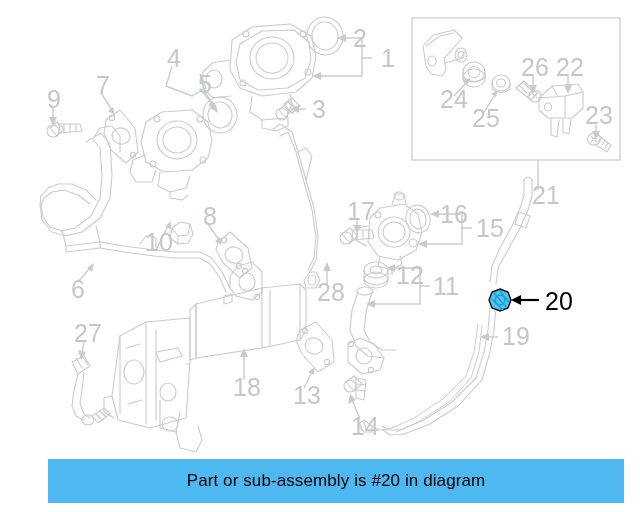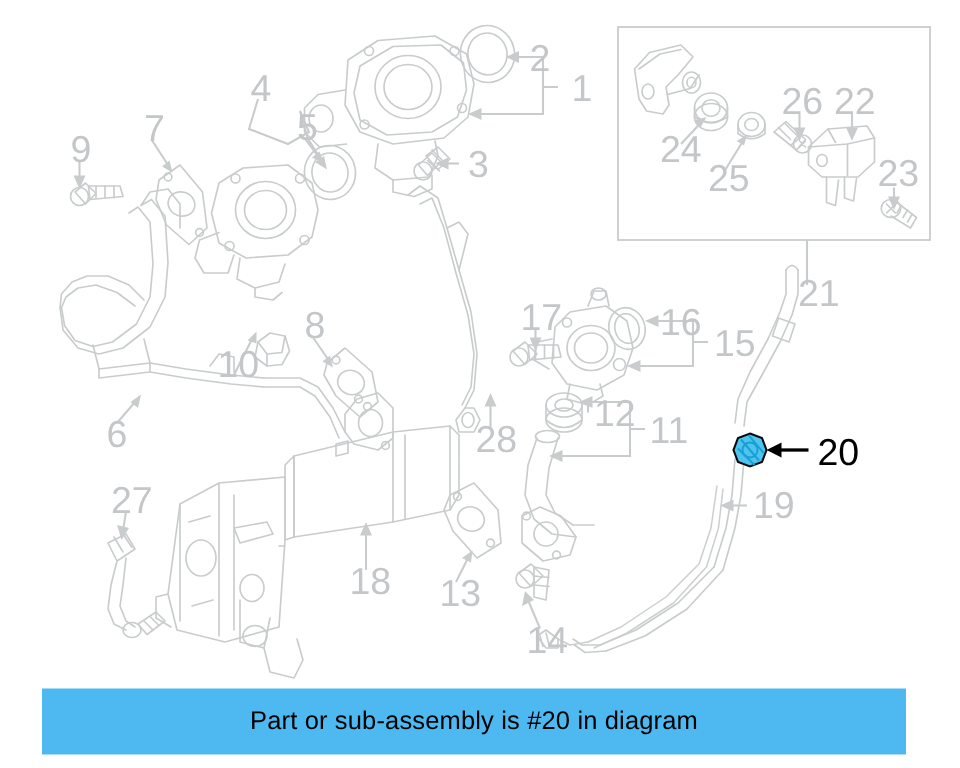--- a/index.html
+++ b/index.html
@@ -66,21 +66,21 @@
   .inset-box {
     fill: none;
     stroke: #c9cccd;
     stroke-width: 1.2;
   }
   .hl-part-fill { fill: #4cc3f0; stroke: #0a0a0a; stroke-width: 1.4; }
   .hl-part-detail { fill: none; stroke: #1b9fd0; stroke-width: 1.3; }
 
   #banner {
     position: absolute;
-    left: 28px;
+    left: 48px;
     top: 459px;
     width: 576px;
     height: 44px;
     background: #4db9f0;
     box-sizing: border-box;
     display: flex;
     flex-direction: column;
     align-items: center;
     justify-content: center;
     line-height: 1.12;

